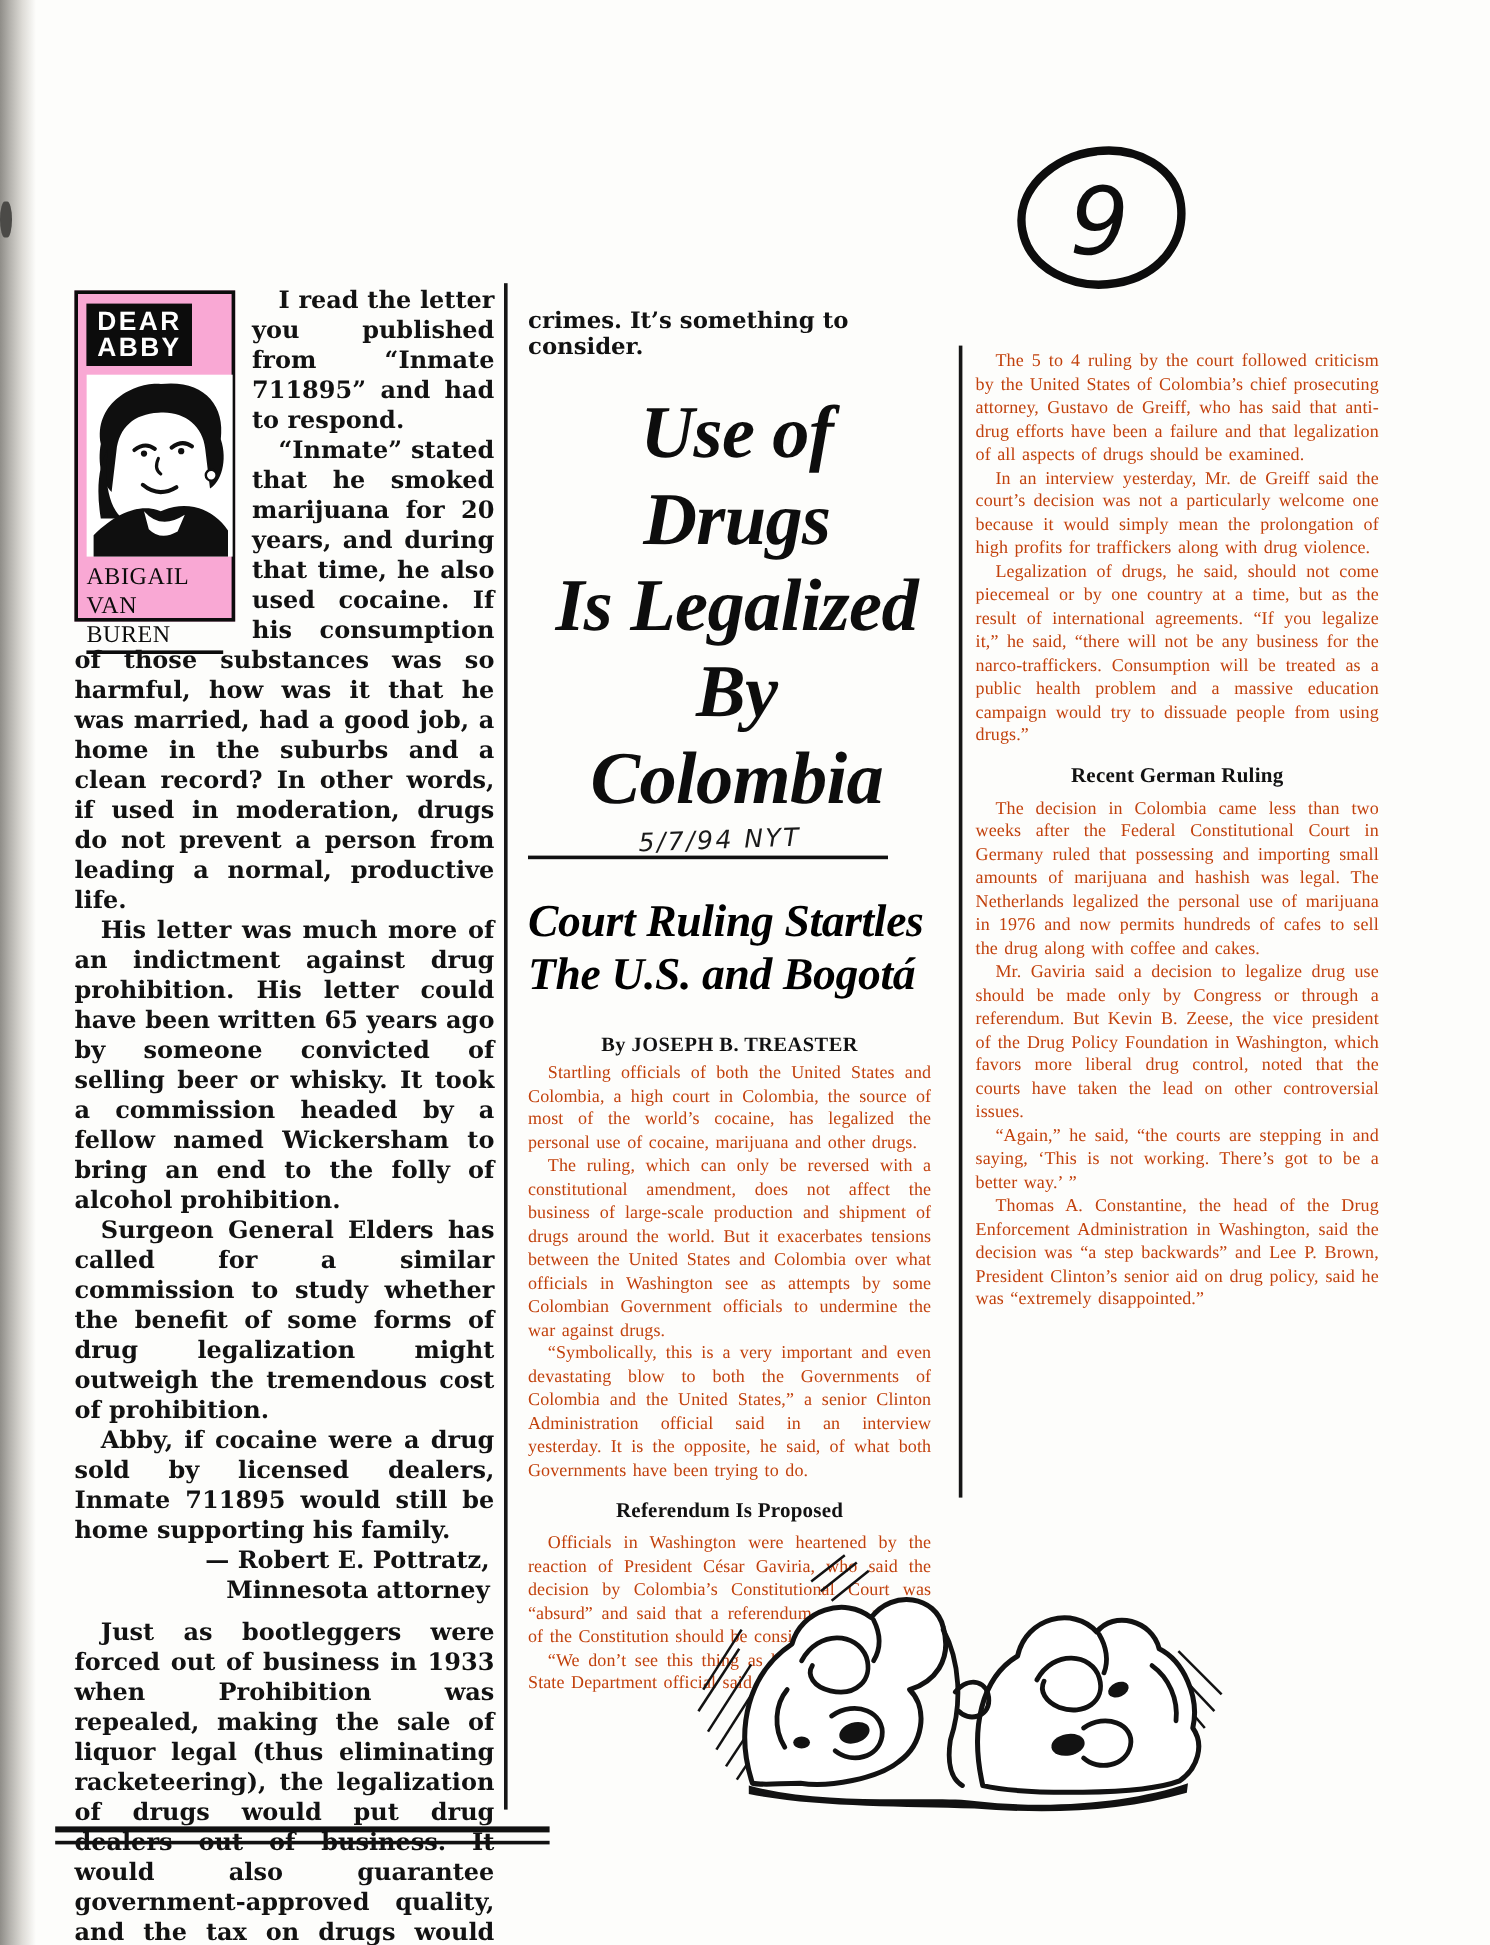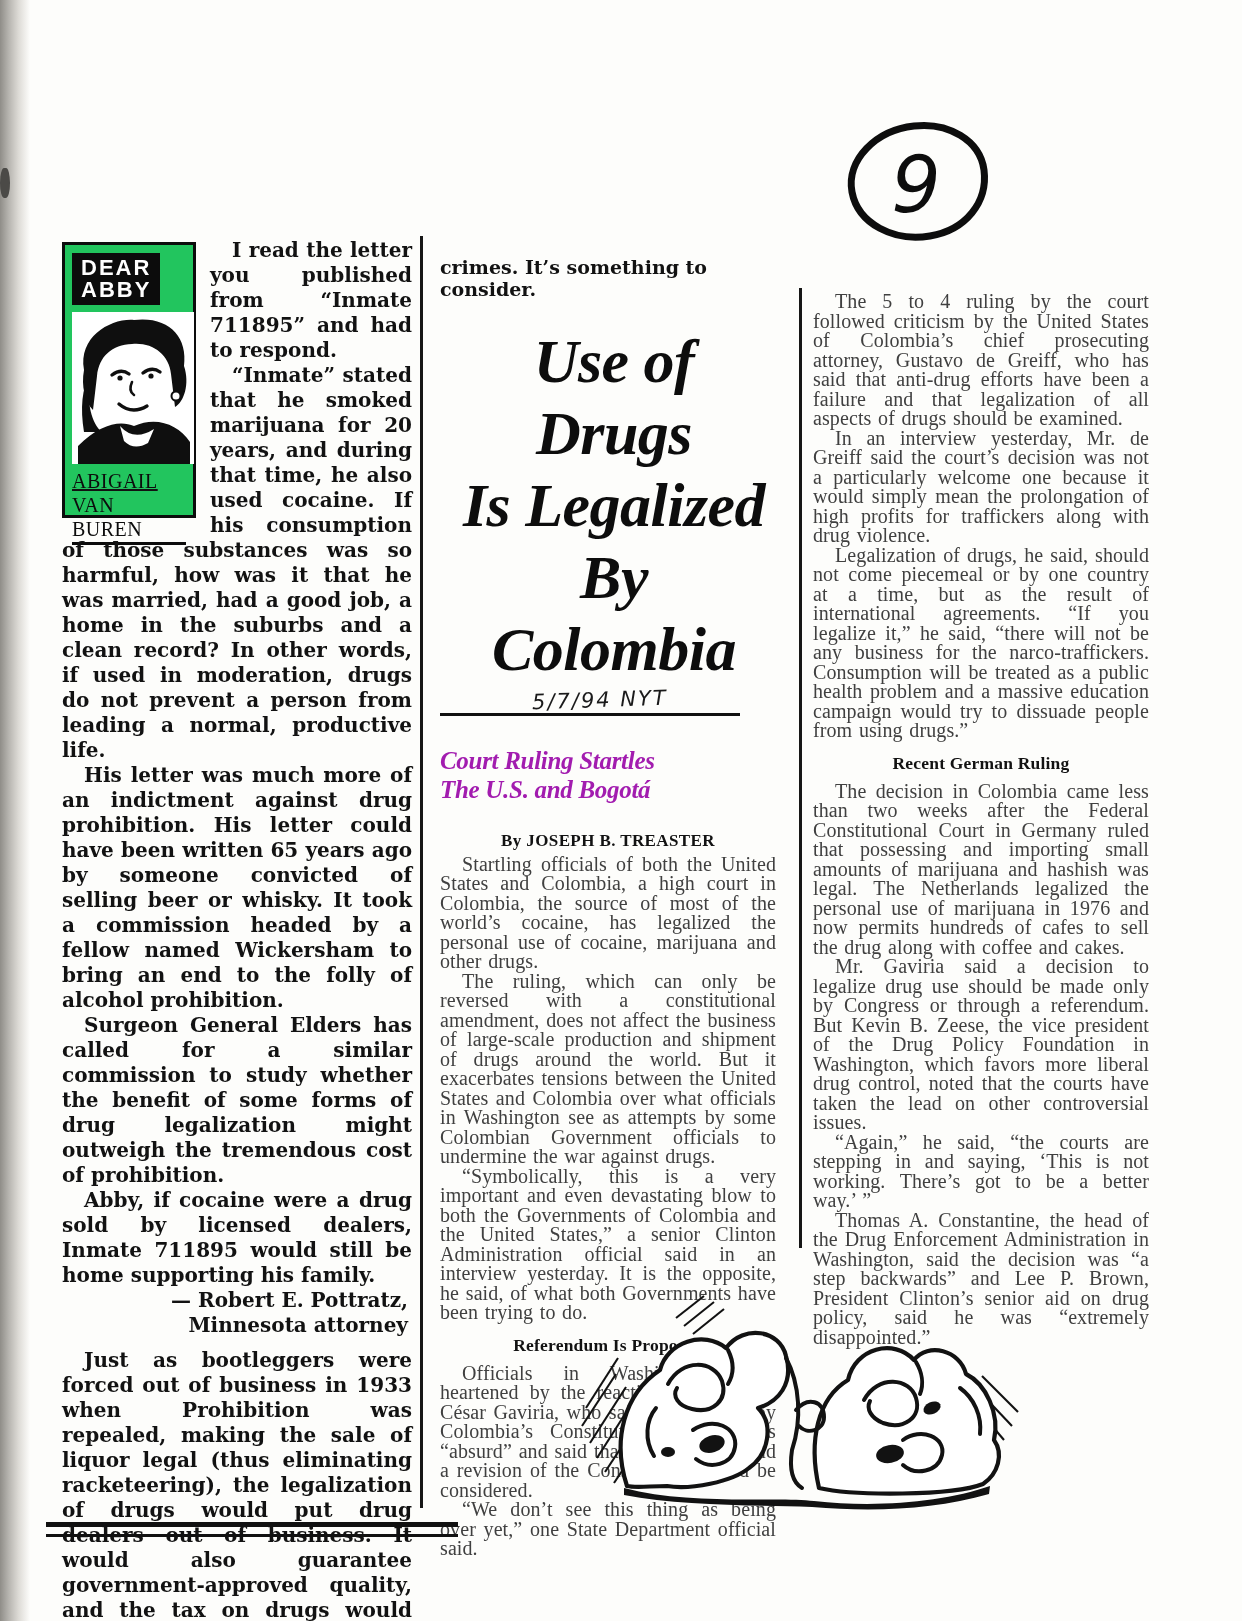--- a/index.html
+++ b/index.html
@@ -17,21 +17,21 @@
   .headline{
     position:absolute;left:60px;top:84px;margin:0;width:700px;
     font-size:56px;font-weight:bold;line-height:1.1;letter-spacing:-1px;color:#0b0b0b;
   }
   .page-number-svg{position:absolute;left:836px;top:118px;}
 
   
   .col-left{position:absolute;left:62px;top:238px;width:350px;}
   .abby-box{
     float:left;width:134px;height:276px;border:3px solid #0c0c0c;
-    margin:4px 14px 4px 0;padding:8px 7px 4px;box-sizing:border-box;background:#22c55e;text-decoration:underline;
+    margin:4px 14px 4px 0;padding:8px 7px 4px;box-sizing:border-box;background:#f9a8d4;
   }
   .abby-logo{
     display:inline-block;background:#0c0c0c;color:#fff;
     font-family:"Liberation Sans",sans-serif;font-weight:bold;font-size:22px;
     line-height:1.02;letter-spacing:2px;padding:4px 9px 3px;
   }
   .abby-portrait{display:block;margin:7px auto 5px;}
   .abby-byline{
     font-size:20px;letter-spacing:.5px;line-height:1.2;color:#0c0c0c;
   }
@@ -64,29 +64,29 @@
   .nyt-headline{
     margin:4px;font-style:italic;font-weight:bold;font-size:62px;line-height:1.16;
     letter-spacing:-.5px;padding-left:12px;color:#0d0d0d;text-align:center;
   }
   .annotation-rule{border-bottom:3px solid #111;width:300px;margin-top:-2px;padding-bottom:1px;}
   .handwritten{
     display:inline-block;margin-left:92px;transform:rotate(-2deg);
     font-family:"DejaVu Sans",sans-serif;font-style:italic;font-size:21px;letter-spacing:2px;color:#1a1a1a;
   }
   .nyt-subhead{
-    margin:30px 0 0;font-style:italic;font-weight:bold;font-size:25px;line-height:1.18;
-    letter-spacing:-.3px;color:#a21caf;font-family:Liberation Serif, serif;
+    margin:30px 0 0;font-style:italic;font-weight:bold;font-size:38px;line-height:1.18;
+    letter-spacing:-.3px;color:#000000;font-family:Liberation Serif, serif;
   }
   .nyt-byline{
     margin:26px 0 4px;text-align:center;font-weight:bold;font-size:17px;letter-spacing:.4px;
   }
   .nyt-body p{
-    margin:0;font-size:20px;line-height:19.5px;text-align:justify;text-indent:1.1em;
-    word-spacing:1.5px;letter-spacing:.1px;color:#404040;
+    margin:0;font-size:15px;line-height:19.5px;text-align:justify;text-indent:1.1em;
+    word-spacing:1.5px;letter-spacing:.1px;color:#c2410c;
   }
   .crosshead{
     margin:12px 0 8px;text-align:center;font-weight:bold;font-size:17.5px;letter-spacing:.2px;
   }
 
   
   .col-right{position:absolute;left:813px;top:292px;width:336px;}
 
   .illustration{position:absolute;left:572px;top:1288px;}
 </style>

